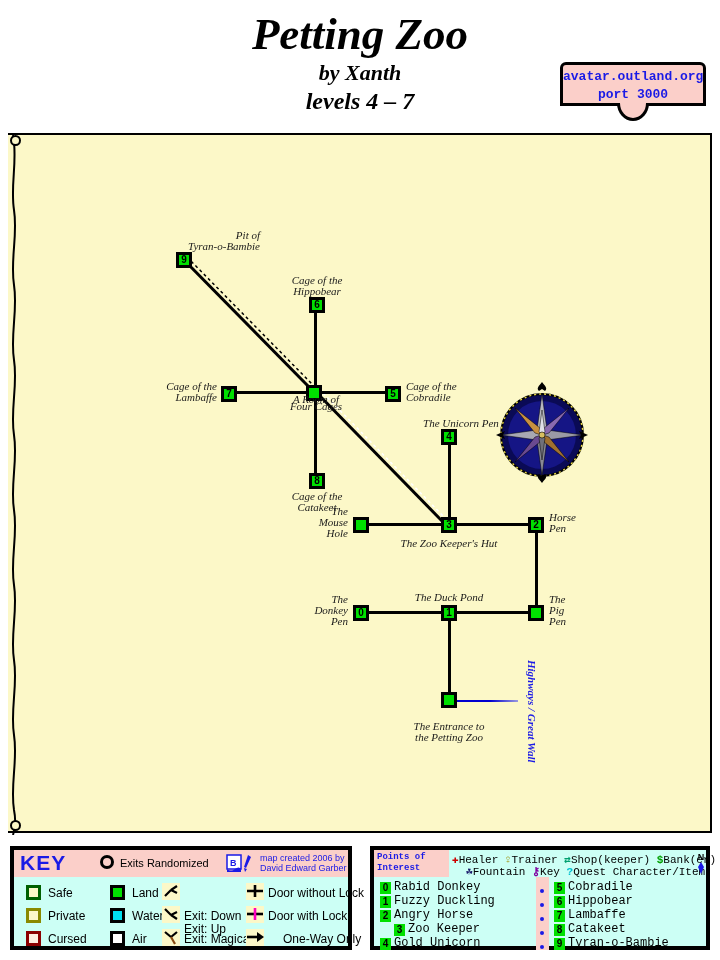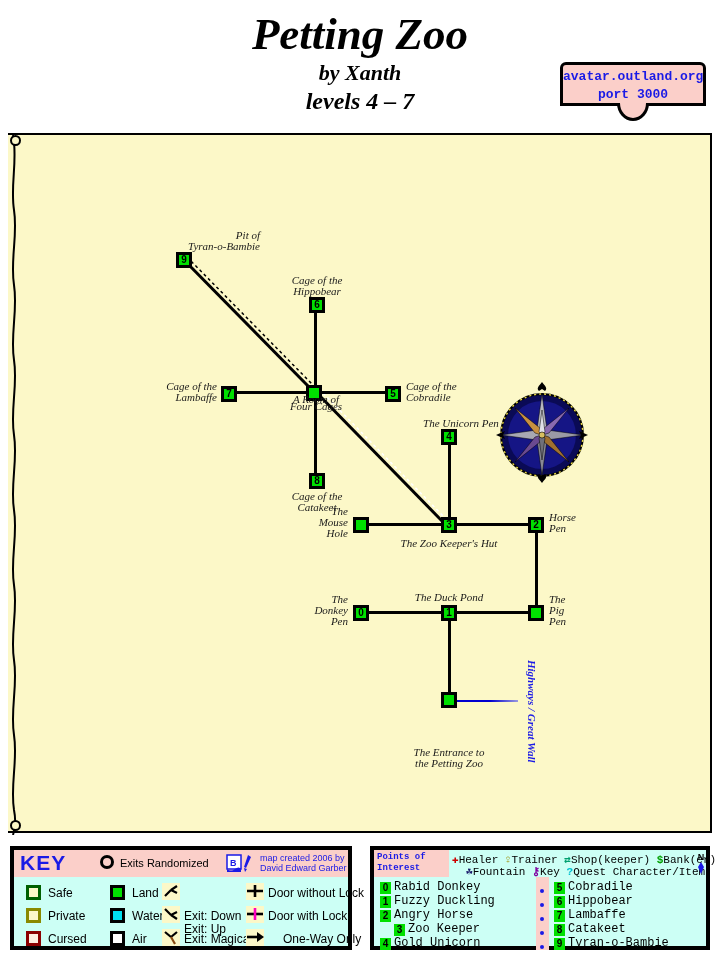--- a/index.html
+++ b/index.html
@@ -247,21 +247,21 @@
 
   <div class="room" style="left:433px;top:470px;">1</div>
   <div class="rlabel ctr" style="left:366px;top:457px;width:150px;">The Duck Pond</div>
 
   <div class="room blank" style="left:520px;top:470px;"></div>
   <div class="rlabel" style="left:541px;top:459px;">
     <span>The</span><br><span>Pig</span><br><span>Pen</span>
   </div>
 
   <div class="room blank" style="left:433px;top:557px;"></div>
-  <div class="rlabel ctr" style="left:366px;top:612px;width:150px;">
+  <div class="rlabel ctr" style="left:366px;top:586px;width:150px;">
     <span>The Entrance to</span><br><span>the Petting Zoo</span>
   </div>
 
   <svg id="compass" viewBox="0 0 94 105">
     <circle cx="47" cy="55" r="41" fill="#0a0a55" stroke="#000" stroke-width="2"></circle>
     <circle cx="47" cy="55" r="41" fill="none" stroke="#e8d84a" stroke-width="1.4" stroke-dasharray="2,3"></circle>
     <circle cx="47" cy="55" r="34" fill="#151585"></circle>
     <g stroke="#000" stroke-width="0.5">
       <polygon points="47,14 52,50 47,56 42,50" fill="#b8b8c0"></polygon>
       <polygon points="47,96 52,60 47,54 42,60" fill="#8a8a95"></polygon>

